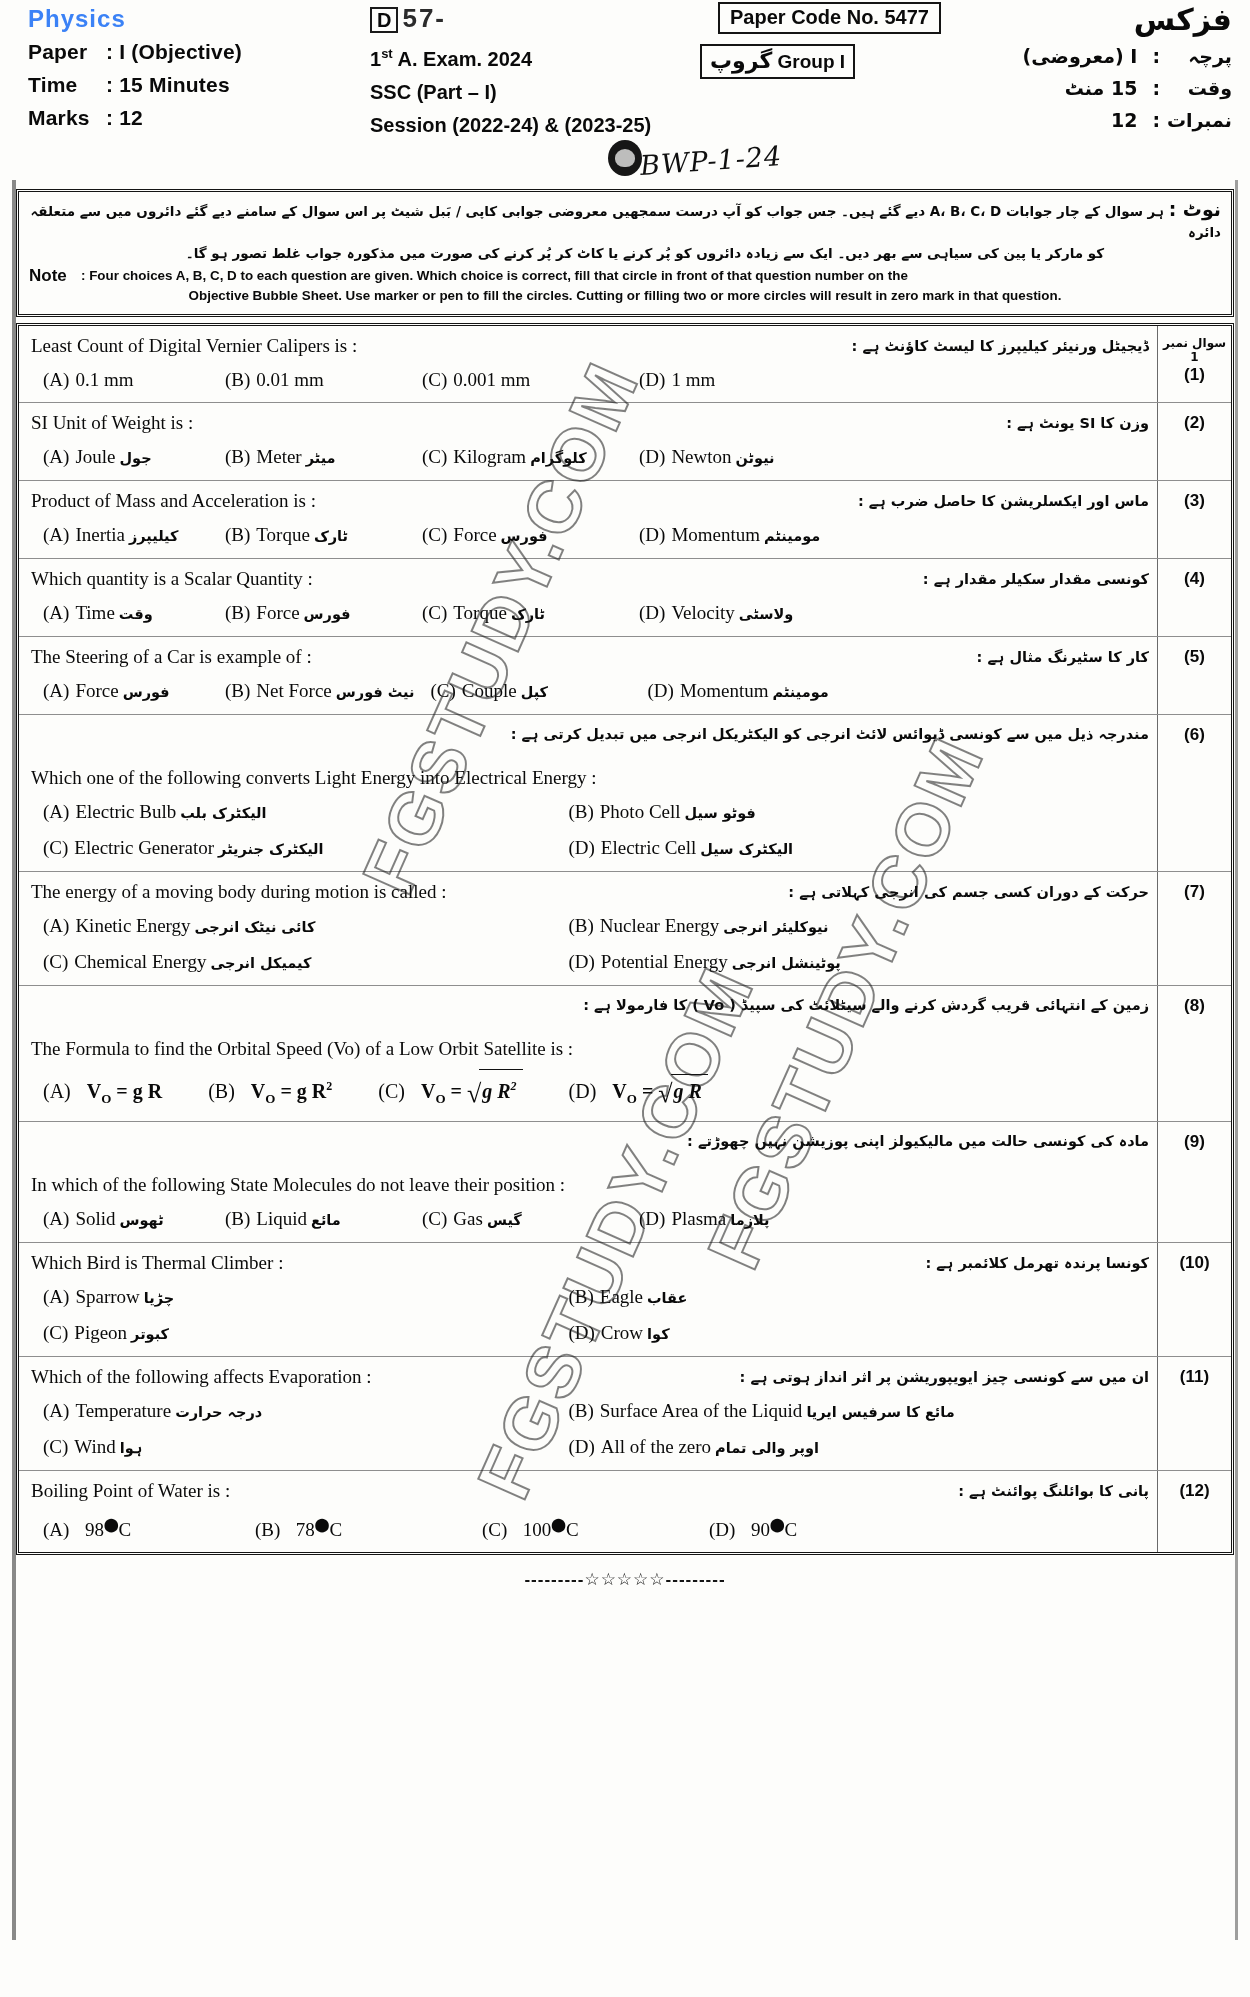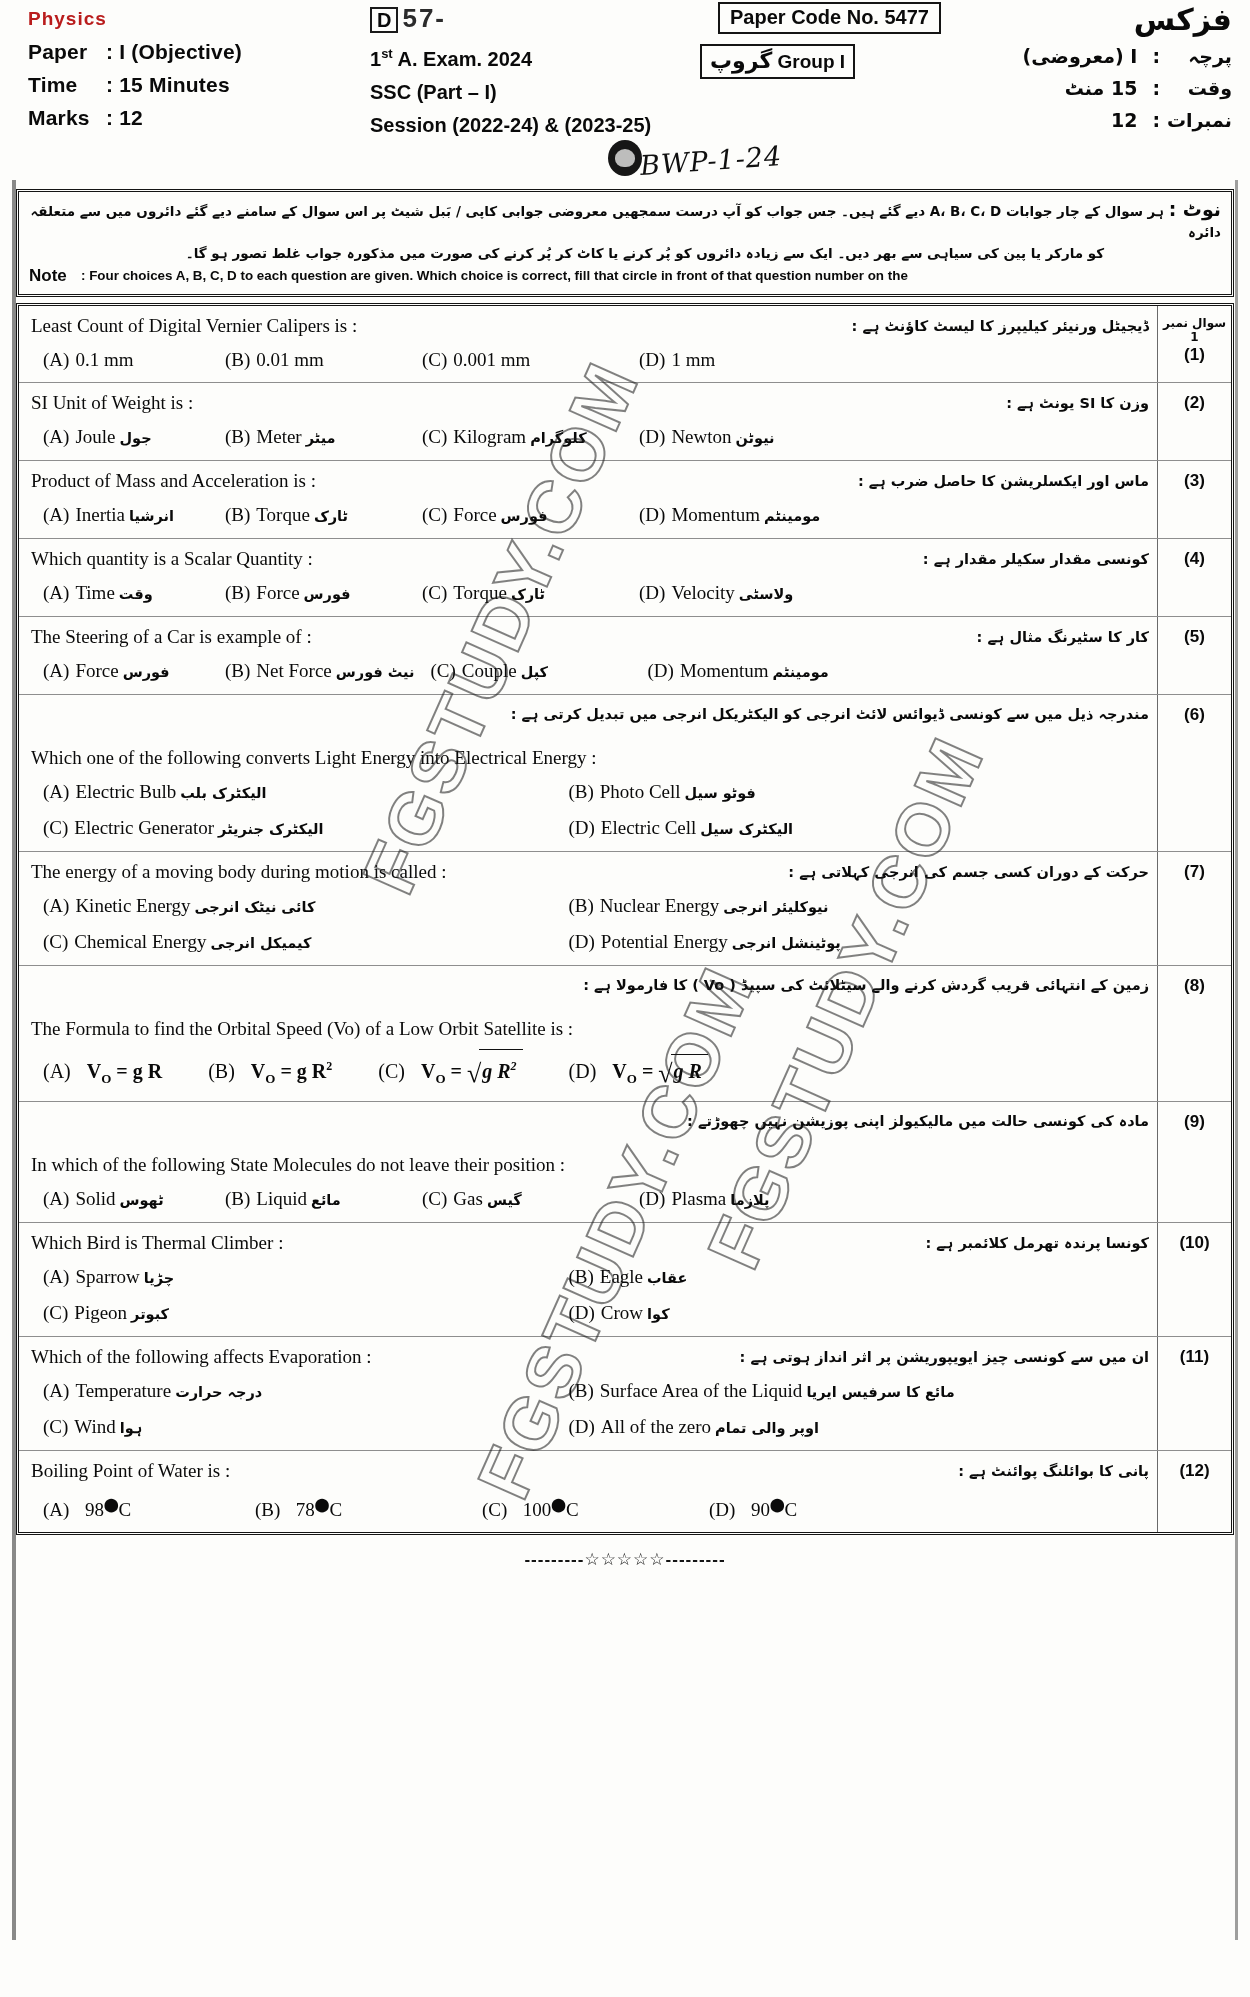--- a/index.html
+++ b/index.html
@@ -28,21 +28,21 @@
     position: absolute;
     left: 28px;
     top: 2px;
     width: 330px;
     font-family: "Liberation Sans", "DejaVu Sans", sans-serif;
     font-weight: bold;
     font-size: 21px;
     line-height: 33px;
     letter-spacing: .2px;
   }
-  .hdr-left .cut { color: #b91c1c; font-size: 19px; letter-spacing:1px; }
+  .hdr-left .cut { color: #3b82f6; font-size: 24px; letter-spacing:1px; }
   .hdr-left .row { white-space: nowrap; }
   .hdr-left .lbl { display: inline-block; width: 78px; }
 
   .hdr-mid {
     position: absolute;
     left: 370px;
     top: 2px;
     width: 300px;
     font-family: "Liberation Sans", "DejaVu Sans", sans-serif;
     font-weight: bold;
@@ -398,20 +398,21 @@
 
   <div class="notebox">
     <div class="note-ur">
       <span class="nlabel">نوٹ :</span>
       <span>ہر سوال کے چار جوابات A، B، C، D دیے گئے ہیں۔ جس جواب کو آپ درست سمجھیں معروضی جوابی کاپی / بَبل شیٹ پر اس سوال کے سامنے دیے گئے دائروں میں سے متعلقہ دائرہ</span>
       <span class="l2">کو مارکر یا پین کی سیاہی سے بھر دیں۔ ایک سے زیادہ دائروں کو پُر کرنے یا کاٹ کر پُر کرنے کی صورت میں مذکورہ جواب غلط تصور ہو گا۔</span>
     </div>
     <div class="note-en">
       <span class="nlabel-en">Note</span>
       <div class="l1">: Four choices A, B, C, D to each question are given. Which choice is correct, fill that circle in front of that question number on the</div>
+      <div class="l2">Objective Bubble Sheet. Use marker or pen to fill the circles. Cutting or filling two or more circles will result in zero mark in that question.</div>
     </div>
   </div>
 
   <div class="qtable" id="qtable">
       <div class="qrow">
         <div class="qbody">
           <div class="stemline">
             <div class="stem-en">Least Count of Digital Vernier Calipers is  :</div>
             <div class="stem-ur">ڈیجیٹل ورنیئر کیلیپرز کا لیسٹ کاؤنٹ ہے :</div>
           </div>
@@ -439,21 +440,21 @@
         </div>
         <div class="qnum"><span>(2)</span></div>
       </div>
       <div class="qrow">
         <div class="qbody">
           <div class="stemline">
             <div class="stem-en">Product of Mass and Acceleration is  :</div>
             <div class="stem-ur">ماس اور ایکسلریشن کا حاصل ضرب ہے :</div>
           </div>
           <div class="opts row1">
-            <div class="opt"><span class="tag">(A)</span><span>Inertia</span><span class="ur">انرشیا</span></div>
+            <div class="opt"><span class="tag">(A)</span><span>Inertia</span><span class="ur">کیلیپرز</span></div>
             <div class="opt"><span class="tag">(B)</span><span>Torque</span><span class="ur">ٹارک</span></div>
             <div class="opt"><span class="tag">(C)</span><span>Force</span><span class="ur">فورس</span></div>
             <div class="opt"><span class="tag">(D)</span><span>Momentum</span><span class="ur">مومینٹم</span></div>
           </div>
         </div>
         <div class="qnum"><span>(3)</span></div>
       </div>
       <div class="qrow">
         <div class="qbody">
           <div class="stemline">

